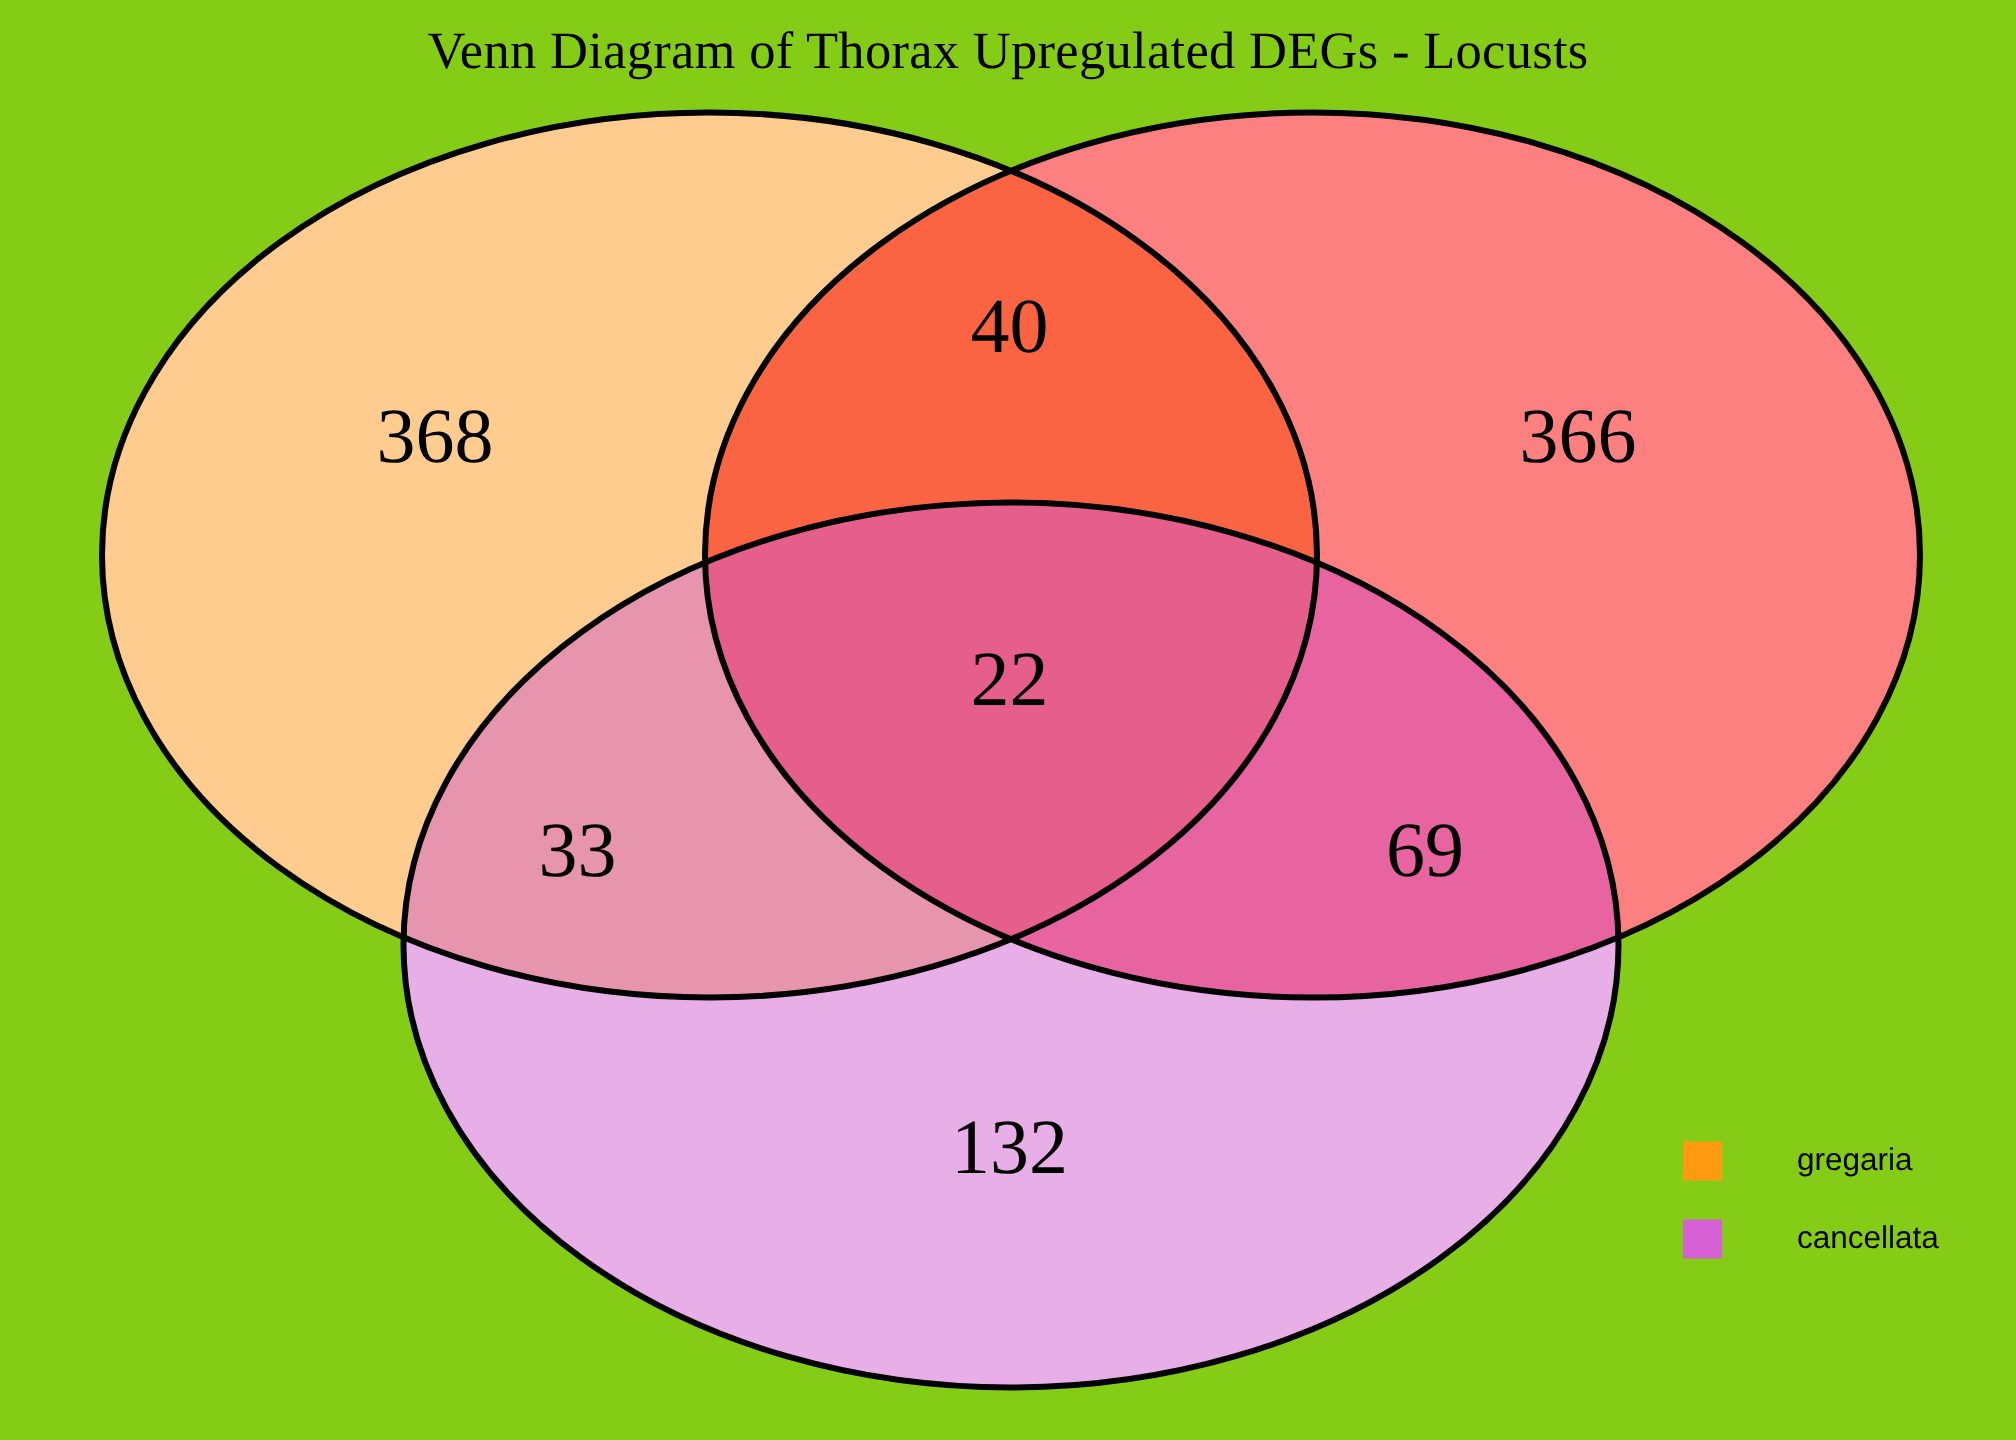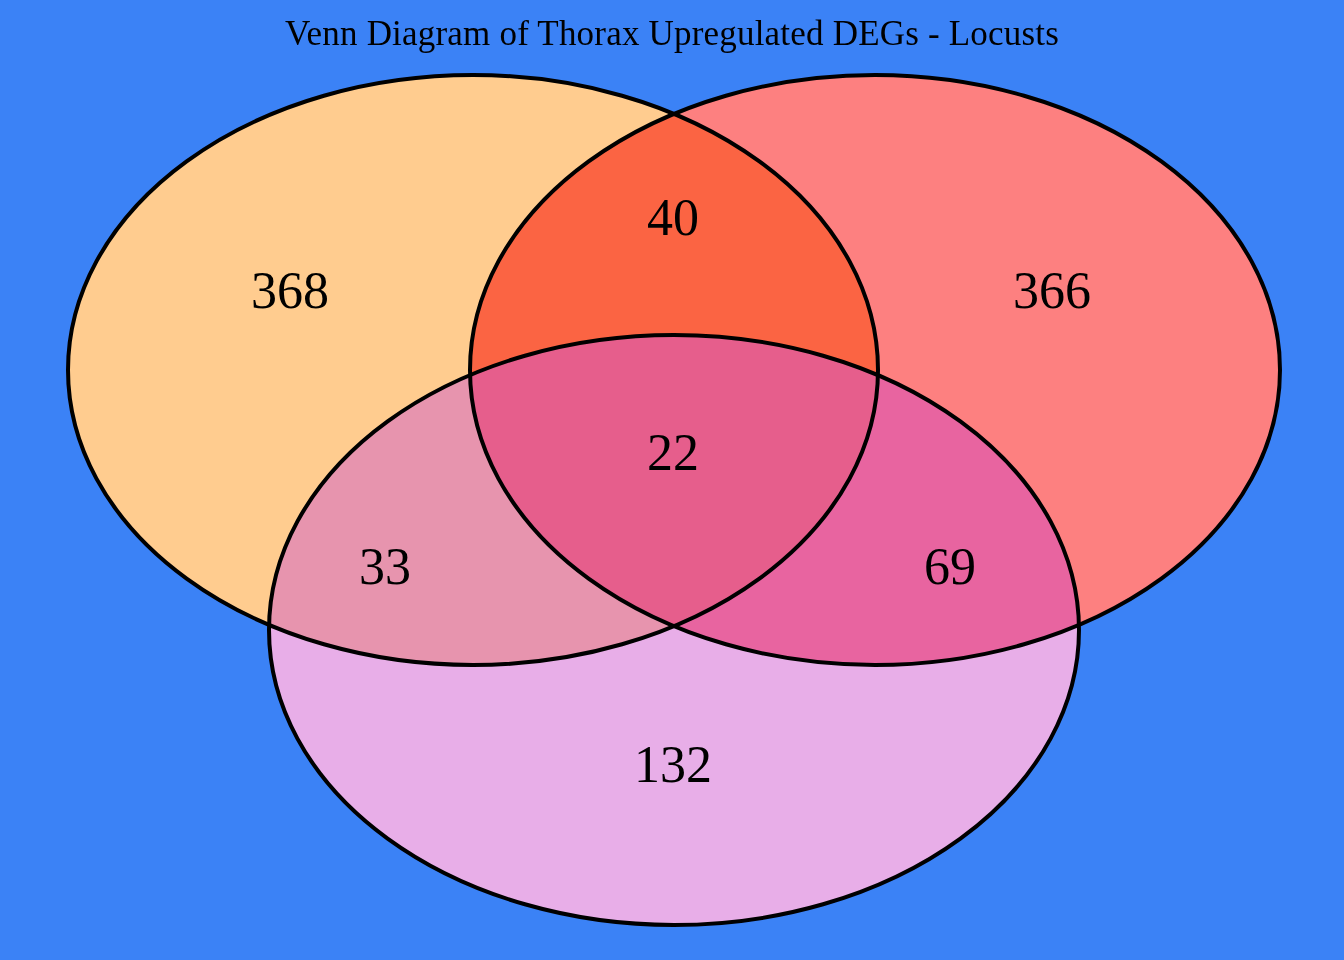--- a/index.html
+++ b/index.html
@@ -10,21 +10,21 @@
   body {
     width: 1344px;
     height: 960px;
     font-family: "Liberation Serif", "DejaVu Serif", serif;
     overflow: hidden;
   }
   #venn-figure {
     position: relative;
     width: 1344px;
     height: 960px;
-    background: #3b82f6;
+    background: #84cc16;
   }
   #plot-title {
     position: absolute;
     top: 14px;
     left: 0;
     width: 1344px;
     text-align: center;
     font-family: "Liberation Serif", "DejaVu Serif", serif;
     font-size: 35px;
     color: #000000;
@@ -116,15 +116,23 @@
     <text class="region-count" x="290" y="296">368</text>
     <text class="region-count" x="1052" y="296">366</text>
     <text class="region-count" x="673" y="223">40</text>
     <text class="region-count" x="673" y="458">22</text>
     <text class="region-count" x="385" y="572">33</text>
     <text class="region-count" x="950" y="572">69</text>
     <text class="region-count" x="673" y="770">132</text>
   </svg>
 
   <div id="legend">
+    <div class="legend-row">
+      <span class="legend-swatch" style="background:#FF9A11;"></span>
+      <span class="legend-label">gregaria</span>
+    </div>
+    <div class="legend-row">
+      <span class="legend-swatch" style="background:#D55FD5;"></span>
+      <span class="legend-label">cancellata</span>
+    </div>
   </div>
 
 </div>
 
 </body></html>

